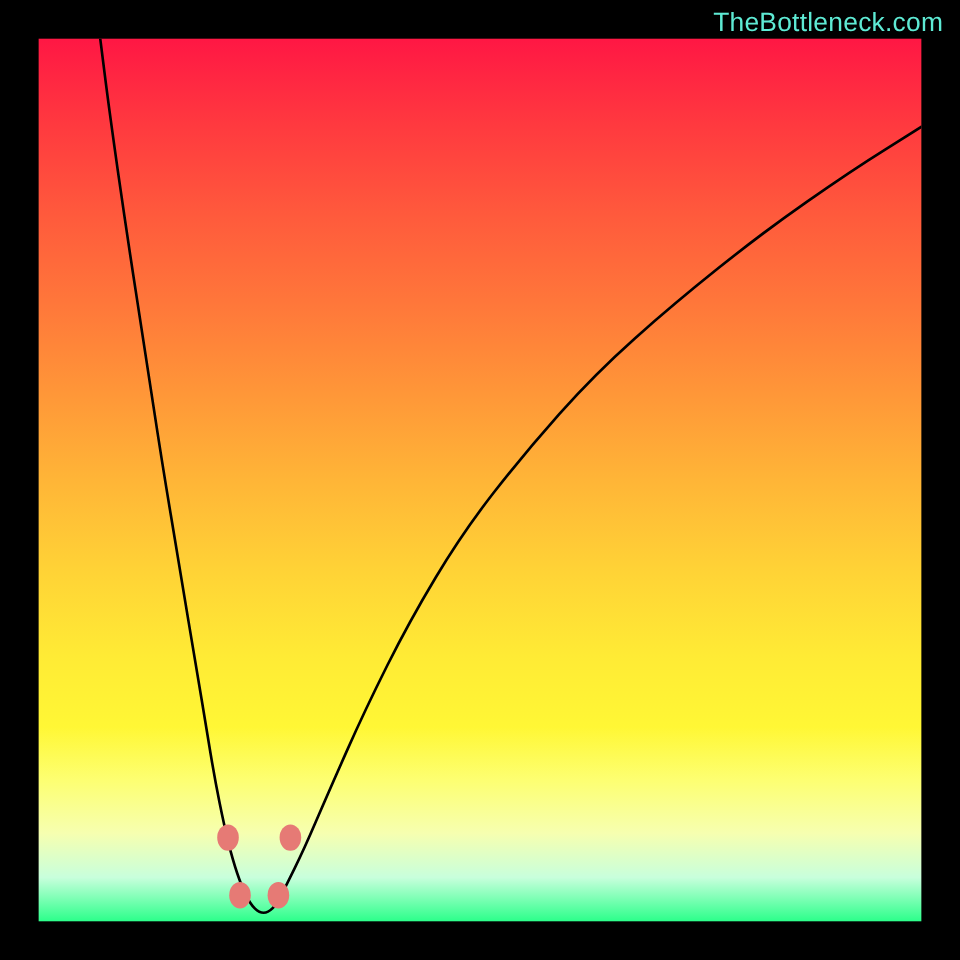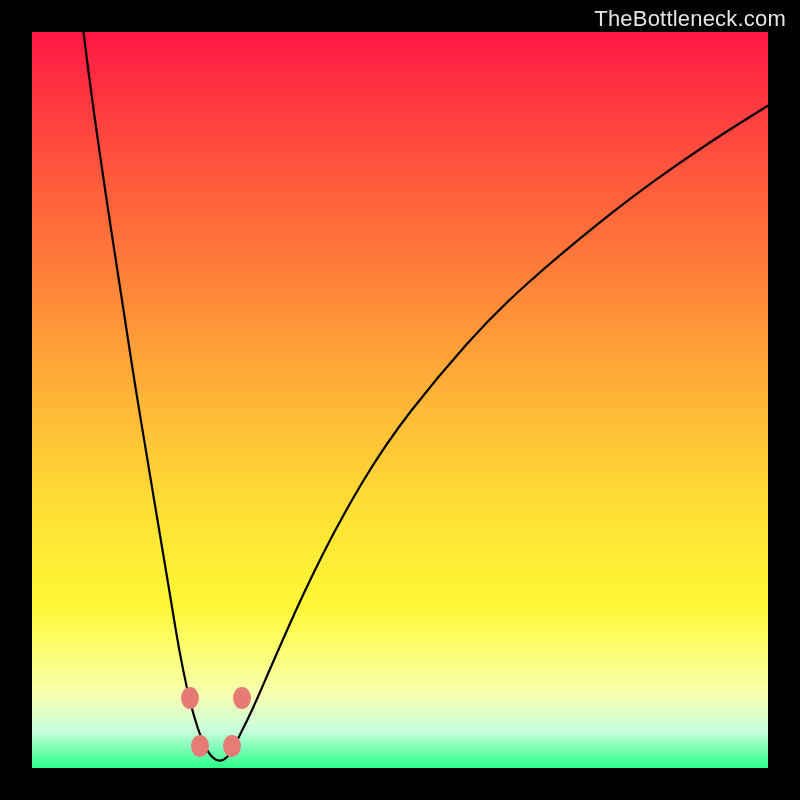--- a/index.html
+++ b/index.html
@@ -14,21 +14,21 @@
   .frame {
     position: relative;
     width: 800px;
     height: 800px;
     background: #000000;
   }
   .watermark {
     position: absolute;
     top: 6px;
     right: 14px;
-    color: #e5e5e5;
+    color: #5eead4;
     font-size: 22px;
     font-weight: 500;
     letter-spacing: 0.2px;
     z-index: 20;
     user-select: none;
   }
   .plot-area {
     position: absolute;
     left: 32px;
     top: 32px;

